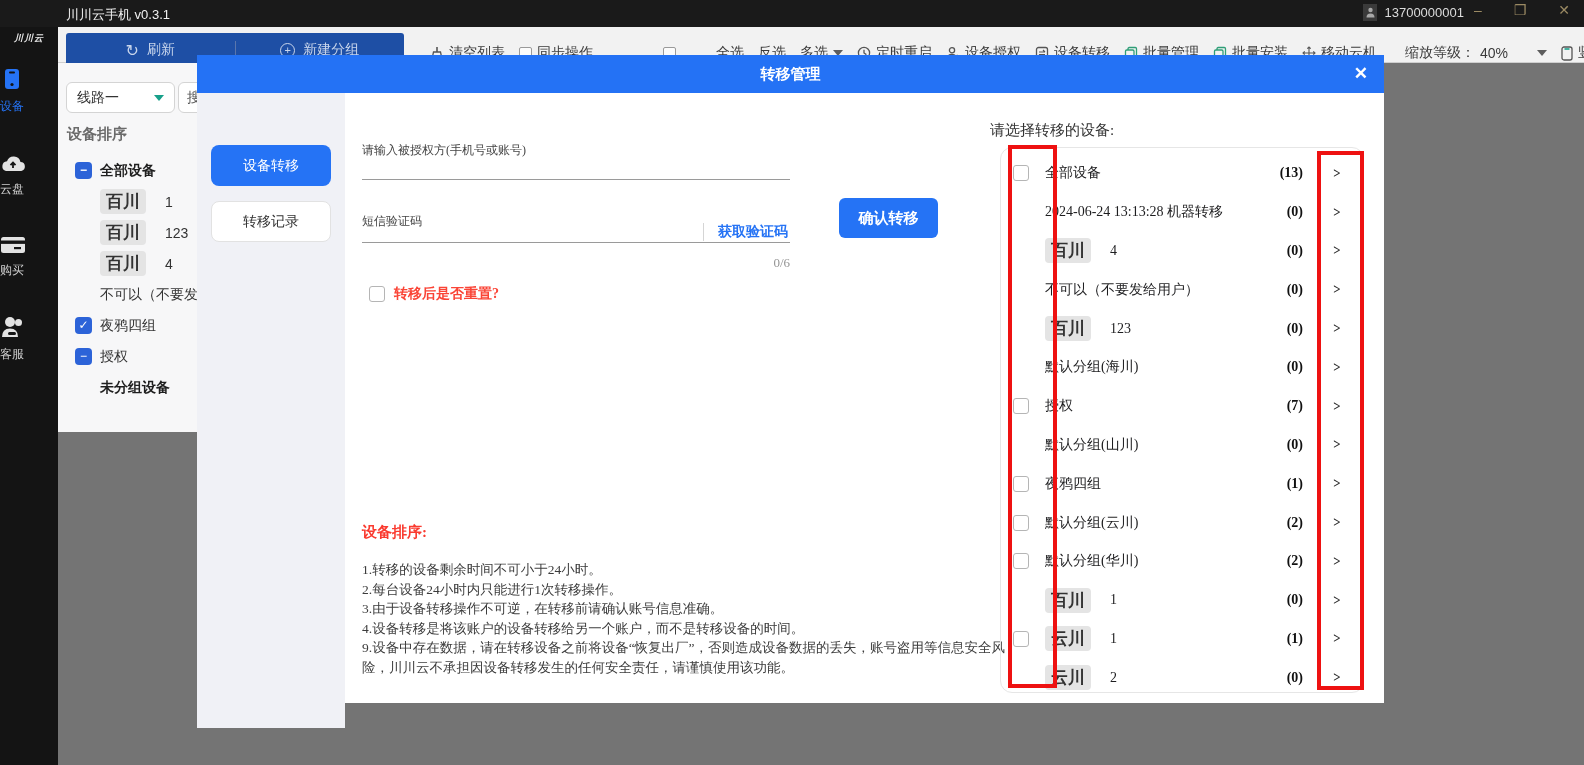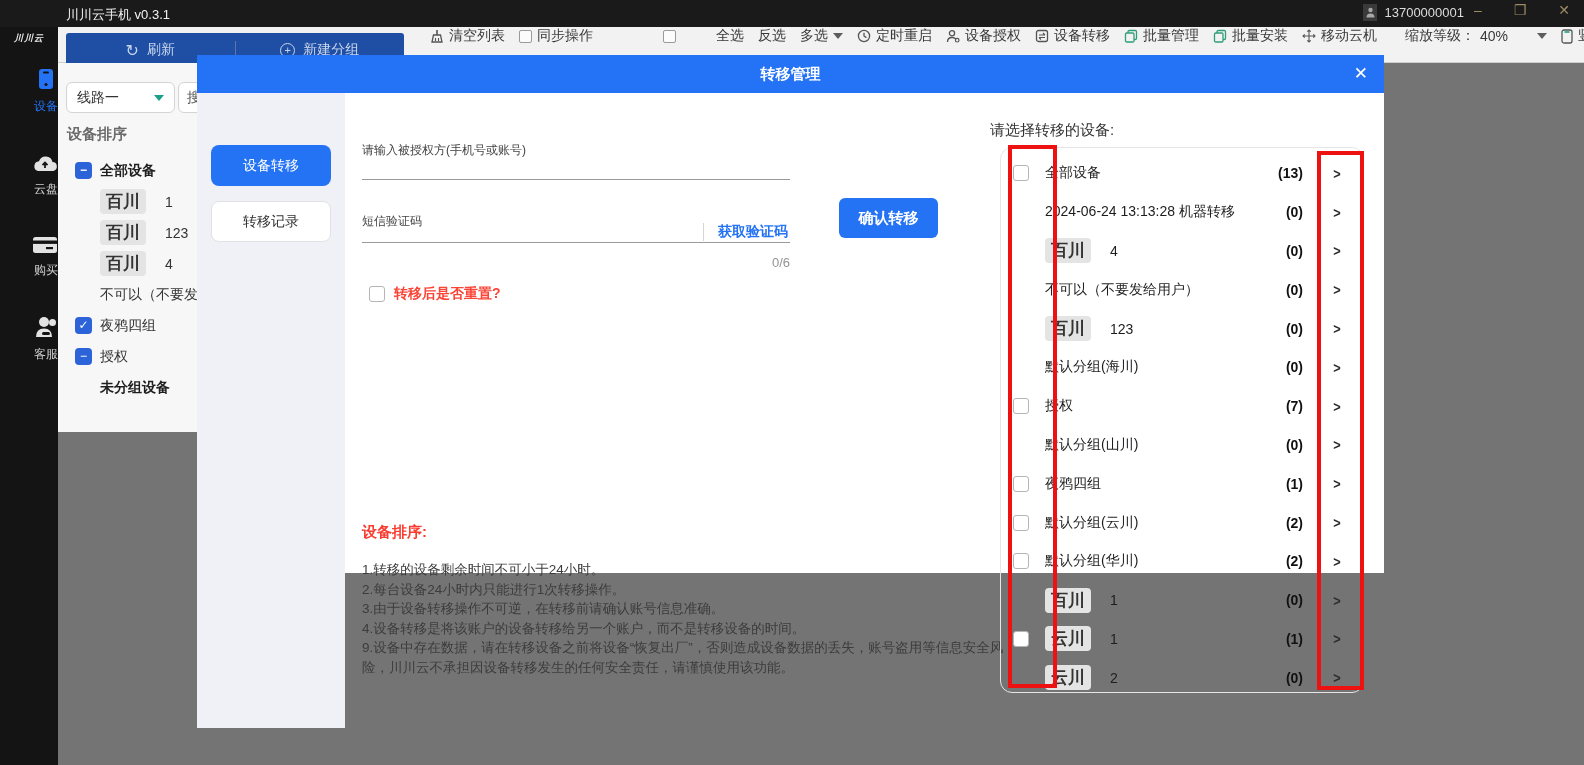--- a/index.html
+++ b/index.html
@@ -13,33 +13,33 @@
   #app-title { left:66px; top:6px; color:#f2f2f2; font-size:13px; }
   #account-box { right:120px; top:4px; display:flex; align-items:center; gap:7px; color:#dcdcdc; font-size:13px; }
   #account-icon { width:14px; height:17px; background:#3a3a3a; display:flex; align-items:center; justify-content:center; }
   #win-controls { right:14px; top:2px; display:flex; gap:32px; color:#9b8a63; font-size:14px; }
   #win-controls span { cursor:default; }
 
   
   #sidenav { left:0; top:27px; width:58px; height:738px; background:#141414; z-index:4; }
   #logo { position:absolute; left:0; top:-25px; width:58px; text-align:center; }
   #logo .logo-text { color:#e8e8e8; font-size:9px; font-style:italic; font-weight:bold; letter-spacing:1px; }
-  .nav-item { position:absolute; left:0; width:58px; text-align:right; }
+  .nav-item { position:absolute; left:0; width:58px; text-align:left; }
   .nav-item .nav-label { font-size:12px; margin-top:3px; }
   .nav-item.active, .nav-item.active .nav-label { color:#2573f5; }
   .nav-item { color:#cfcfcf; }
 
   
   #toolbar { left:58px; top:27px; width:1526px; height:36px; background:#f2f2f2; border-bottom:1px solid #cfcfcf; z-index:3; }
   #blue-actions { position:absolute; left:8px; top:6px; width:338px; height:34px; background:#1e4fa5; border-radius:3px;
      display:flex; align-items:center; color:#c9d6ec; font-size:14px; }
   #blue-actions .ba-btn { flex:1; display:flex; align-items:center; justify-content:center; gap:8px; cursor:pointer; }
   #blue-actions .ba-sep { width:1px; height:18px; background:#5a76ad; }
   .plus-circle { width:15px; height:15px; border:1.4px solid #c9d6ec; border-radius:50%; display:inline-flex; align-items:center; justify-content:center; font-size:11px; line-height:1; }
-  #tool-items { position:absolute; left:372px; top:0; right:6px; height:35px; display:flex; align-items:flex-start; gap:14px;
+  #tool-items { position:absolute; left:372px; top:0; right:6px; height:35px; display:flex; align-items:flex-end; gap:14px;
      color:#3a3a3a; font-size:14px; white-space:nowrap; }
   .tool { display:flex; align-items:center; gap:5px; cursor:pointer; }
   .tool svg { display:block; }
   .tb-checkbox { width:13px; height:13px; border:1px solid #9a9a9a; border-radius:2px; background:#fcfcfc; display:inline-block; }
   .caret { width:0; height:0; border-left:5px solid transparent; border-right:5px solid transparent; border-top:6px solid #5d5d5d; display:inline-block; }
   .tb-sep { width:1px; height:16px; background:#c2c2c2; }
   .gap-lg { margin-left:56px;gap:40px; }
 
   
   #tree-panel { left:58px; top:63px; width:139px; height:369px; background:#f7f7f8; overflow:hidden; z-index:3; }
@@ -57,21 +57,21 @@
      text-align:center; margin-right:8px; flex:0 0 auto; }
   .badge { background:#e4e4e4; border-radius:4px; padding:1px 6px; font-size:17px; font-weight:bold; color:#333; margin-right:19px; }
 
   
   .gray { background:#747474; z-index:6; }
   #gray-left  { left:58px;  top:432px; width:139px;  height:333px; }
   #gray-right { left:1384px; top:63px; width:200px;  height:702px; }
   #gray-bottom{ left:197px; top:728px; width:1187px; height:37px; }
 
   
-  #modal { left:197px; top:55px; width:1187px; height:518px; background:#fff; z-index:10; }
+  #modal { left:197px; top:55px; width:1187px; height:648px; background:#fff; z-index:10;font-family:Liberation Serif, serif; }
   #modal-header { position:absolute; left:0; top:0; width:1187px; height:38px; background:#2472f5; color:#fff;
      display:flex; align-items:center; justify-content:center; font-size:15px; font-weight:bold; }
   #modal-close { position:absolute; right:16px; top:8px; color:#fff; font-size:17px; font-weight:bold; cursor:pointer; }
   #modal-tabs { position:absolute; left:0; top:38px; width:148px; height:635px; background:#f0f1f6; }
   .mtab { position:absolute; left:14px; width:120px; height:41px; border-radius:8px; display:flex; align-items:center;
      justify-content:center; font-size:14px; cursor:pointer; }
   #tab-transfer { top:52px; background:#2573f5; color:#fff; }
   #tab-record { top:108px; background:#fff; color:#333; border:1px solid #e2e2e2; }
 
   .form-label { position:absolute; font-size:12px; color:#444; }

